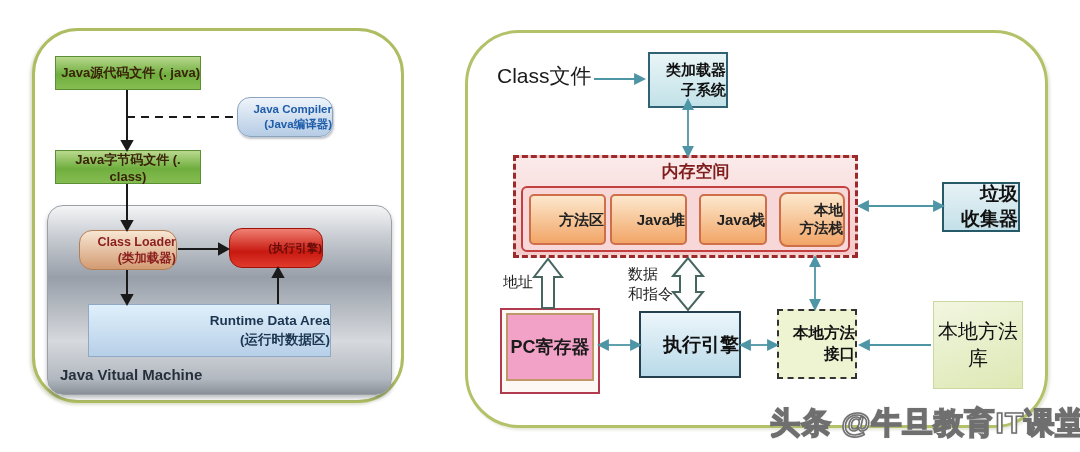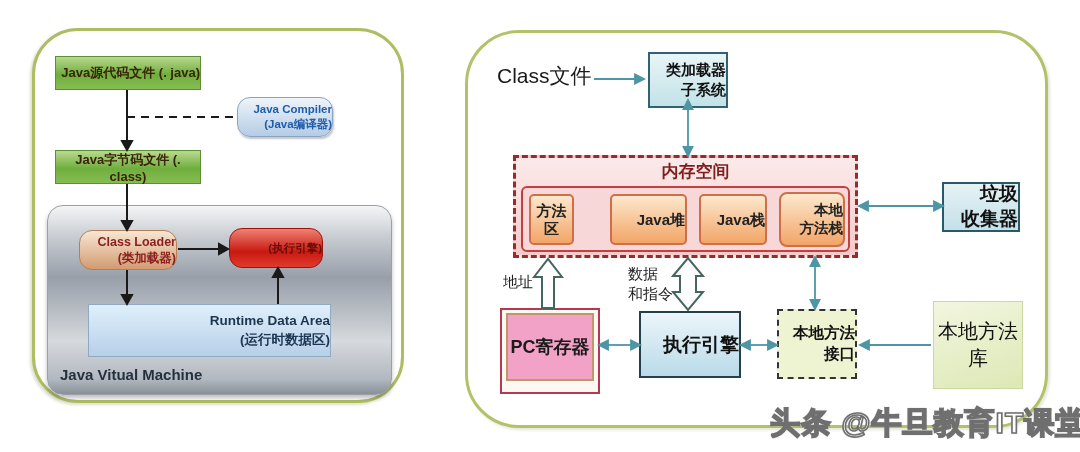--- a/index.html
+++ b/index.html
@@ -22,21 +22,21 @@
   .execeng{left:229px;top:228px;width:94px;height:40px;border-radius:13px;background:linear-gradient(180deg,#ef8073 0%,#c81910 60%,#e03b2d 100%);border:1px solid #a01208;color:#6a0c08;font-weight:bold;font-size:11.5px;line-height:1.3;z-index:2;}
   .runtime{left:88px;top:304px;width:243px;height:53px;background:linear-gradient(180deg,#dff0fb 0%,#b7cfe8 100%);border:1px solid #8fa8c4;color:#1c3550;font-weight:bold;font-size:13.5px;line-height:1.4;z-index:2;}
   .jvmlabel{left:60px;top:366px;color:#26303d;font-weight:bold;font-size:15px;z-index:2;}
   
   .clssub{left:648px;top:52px;width:80px;height:56px;background:linear-gradient(180deg,#e9f5f7 0%,#c2e2e8 100%);border:2px solid #2f6273;color:#111;font-weight:bold;font-size:15px;line-height:1.35;z-index:2;}
   .classfile{left:497px;top:62px;color:#1a1a1a;font-size:21px;font-weight:500;z-index:2;}
   .memouter{left:513px;top:155px;width:345px;height:103px;border:3px dashed #9c2a2a;background:linear-gradient(180deg,#fbeaea 0%,#f5caca 100%);z-index:1;}
   .memtitle{left:513px;top:160px;width:325px;color:#7f1d1d;font-weight:bold;font-size:17px;text-align:center;z-index:2;padding-left:40px;}
   .meminner{left:521px;top:186px;width:329px;height:66px;border:2.5px solid #c24040;border-radius:6px;background:#f7d7d7;z-index:1;}
   .membox{background:linear-gradient(180deg,#fce8cd 0%,#f2a567 100%);border:2px solid #cf6f4a;border-radius:5px;color:#222;font-weight:bold;font-size:15px;line-height:1.2;z-index:2;}
-  .m1{left:529px;top:194px;width:45px;height:51px;}
+  .m1{left:529px;top:194px;width:77px;height:51px;}
   .m2{left:610px;top:194px;width:77px;height:51px;}
   .m3{left:699px;top:194px;width:68px;height:51px;}
   .m4{left:779px;top:192px;width:66px;height:55px;font-size:14.5px;border-radius:8px;}
   .gc{left:942px;top:182px;width:78px;height:50px;background:linear-gradient(180deg,#e6f2f5 0%,#c4e0e8 100%);border:2.5px solid #275a68;color:#111;font-weight:bold;font-size:19px;line-height:1.3;z-index:2;}
   .pcouter{left:500px;top:308px;width:100px;height:86px;border:2px solid #b23a4e;background:#fdf8f4;z-index:2;}
   .pcinner{position:absolute;left:4px;right:4px;top:3px;bottom:11px;border:2px solid #bf9768;background:#f2a2c6;display:flex;align-items:center;justify-content:center;color:#1a1a1a;font-weight:bold;font-size:18px;}
   .exec2{left:639px;top:311px;width:102px;height:67px;background:linear-gradient(180deg,#ecf5fa 0%,#b9dae9 100%);border:2.5px solid #24404e;color:#111;font-weight:bold;font-size:19px;z-index:2;}
   .nmi{left:777px;top:309px;width:80px;height:70px;border:2.5px dashed #333;background:#eef3d2;color:#111;font-weight:bold;font-size:15.5px;line-height:1.35;z-index:2;}
   .nml{left:933px;top:301px;width:90px;height:88px;background:linear-gradient(160deg,#f2f6e0 0%,#dde8b4 100%);border:1px solid #ccd8a2;color:#111;font-size:20px;font-weight:500;z-index:2;}
   .lbl{color:#222;font-size:15px;font-weight:500;z-index:2;line-height:1.3;font-family:Liberation Mono, monospace;}

